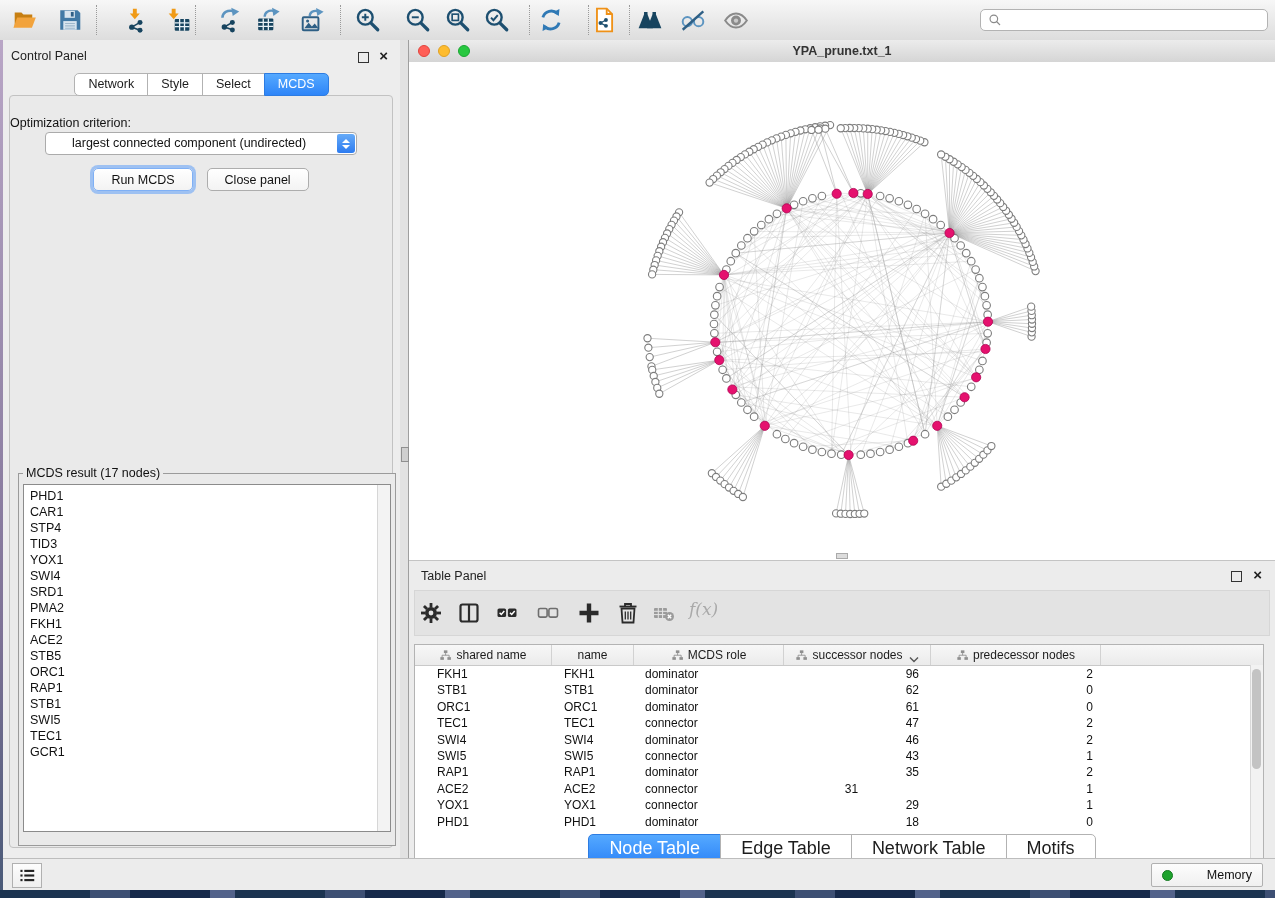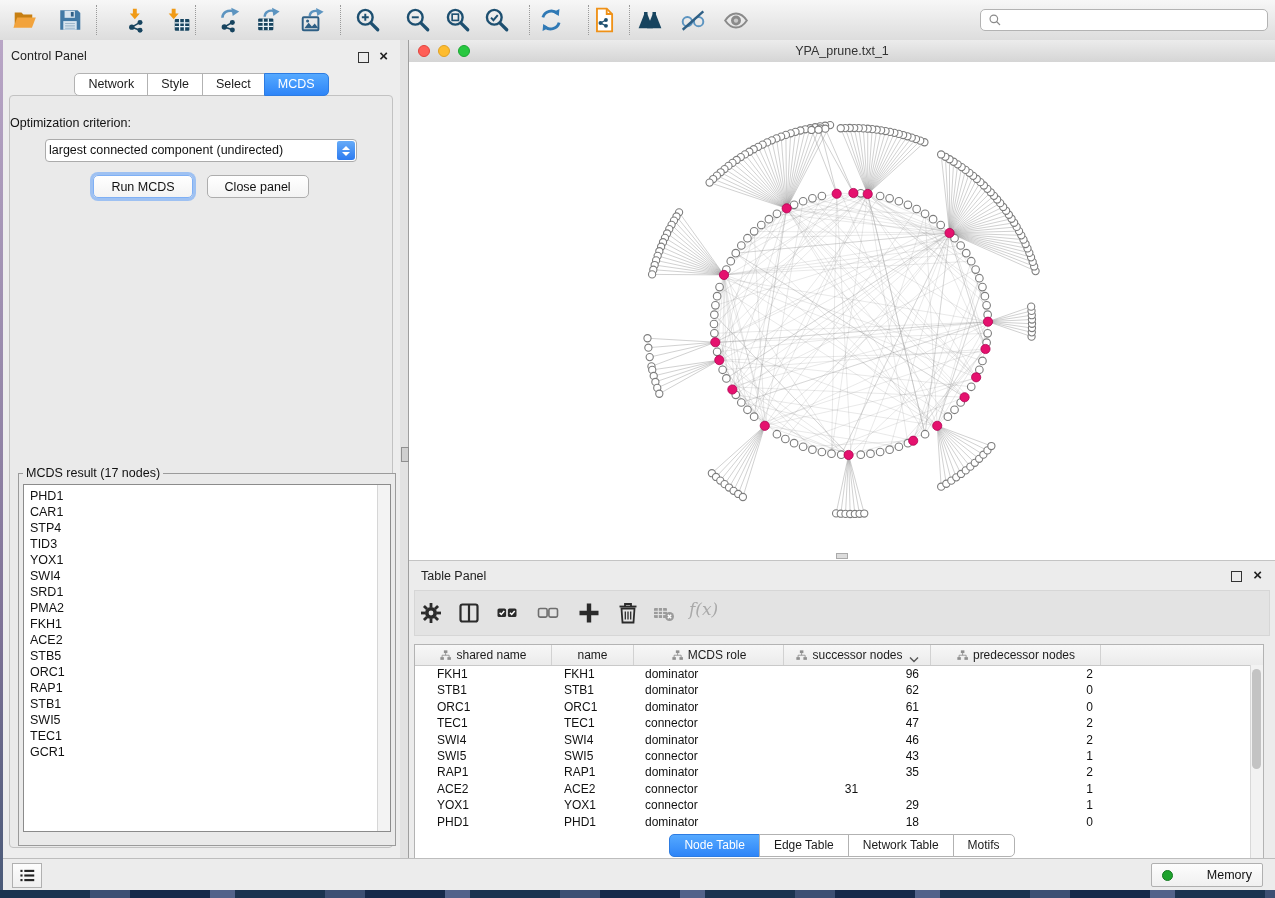--- a/index.html
+++ b/index.html
@@ -30,23 +30,23 @@
   .cpanel .close-btn{right:12px;top:10px;}
   .cptabs{position:absolute;left:0;top:33px;width:100%;display:flex;justify-content:center;z-index:2;}
   .cptab{background:#fff;border:1px solid #b2b2b2;margin-left:-1px;padding:3px 13px 4px;
     font-size:12.5px;color:#1c1c1c;cursor:default;}
   .cptab:first-child{border-radius:5px 0 0 5px;margin-left:0;}
   .cptab:last-child{border-radius:0 5px 5px 0;}
   .cptab.active{background:linear-gradient(#55a9ff,#2e85f8);border-color:#2d7ce2;color:#fff;}
   .tabpage{position:absolute;left:6px;top:55px;width:384px;height:753px;background:#eaeaea;
     border:1px solid #c2c2c2;border-radius:4px;box-sizing:border-box;}
   .opt-label{margin-top:20px;font-size:12.5px;color:#111;}
-  .selectbox{position:relative;margin:9px auto 0;width:312px;height:23px;background:#fff;
+  .selectbox{position:relative;margin:2px auto 0;width:312px;height:23px;background:#fff;
     border:1px solid #ababab;border-radius:4px;box-sizing:border-box;font-size:12.5px;
-    line-height:21px;padding-left:3px;color:#111;}
+    line-height:21px;padding-left:26px;color:#111;}
   .stepper{position:absolute;right:1px;top:1px;width:18px;height:19px;border-radius:2px 3px 3px 2px;
     background:linear-gradient(#66abf8,#2d7bf0);display:flex;flex-direction:column;align-items:center;justify-content:center;gap:2px;}
   .stepper i{width:0;height:0;border-left:4px solid transparent;border-right:4px solid transparent;}
   .stepper .up{border-bottom:4px solid #fff;}
   .stepper .dn{border-top:4px solid #fff;}
   .btnrow{margin-top:13px;display:flex;justify-content:center;gap:14px;}
   .pushbtn{height:23px;padding:0 17px;background:linear-gradient(#ffffff,#f3f3f3);
     border:1px solid #adadad;border-radius:5px;font:12.5px "Liberation Sans",sans-serif;color:#111;}
   .pushbtn.focused{border-color:#7fb0f5;box-shadow:0 0 0 3px rgba(94,158,248,.55);}
   .mcds-fieldset{position:absolute;left:8px;top:370px;width:368px;height:370px;
@@ -58,21 +58,21 @@
   
   .vsplit{position:absolute;left:400px;top:40px;width:9px;height:818px;background:#e2e2e2;
     border-right:1px solid #9f9f9f;box-sizing:border-box;}
   .vgrip{position:absolute;left:1px;top:407px;width:6px;height:13px;background:#cfcfcf;border:1px solid #8f8f8f;}
   
   .netwin{position:absolute;left:409px;top:40px;width:866px;height:520px;background:#fff;}
   .nw-titlebar{position:absolute;left:0;top:0;right:0;height:22px;
     background:linear-gradient(#ececec,#d5d5d5);border-bottom:1px solid #b2b2b2;}
   .lights{position:absolute;left:9px;top:5px;display:flex;gap:8px;}
   .light{width:12px;height:12px;border-radius:50%;box-sizing:border-box;}
-  .nw-title{position:absolute;left:0;right:0;top:4px;text-align:center;font-size:12.5px;font-weight:400;color:#333;}
+  .nw-title{position:absolute;left:0;right:0;top:4px;text-align:center;font-size:12.5px;font-weight:700;color:#333;}
   .nw-canvas{position:absolute;left:0;top:22px;width:866px;height:498px;background:#fff;}
   .nw-handle{position:absolute;left:427px;bottom:1px;width:12px;height:6px;background:#dcdcdc;border:1px solid #aaa;box-sizing:border-box;}
   
   .tpanel{position:absolute;left:409px;top:560px;width:866px;height:298px;background:#ececec;border-top:1px solid #c4c4c4;box-sizing:border-box;}
   .tp-title{position:absolute;left:12px;top:8px;font-size:12.5px;color:#222;}
   .tpanel .float-btn{right:33px;top:10px;}
   .tpanel .close-btn{right:13px;top:8px;}
   .tp-toolbar{position:absolute;left:5px;top:29px;width:856px;height:46px;background:#e3e3e3;border:1px solid #d6d6d6;box-sizing:border-box;}
   .tti{position:absolute;top:10px;width:24px;height:24px;}
   .tti svg{width:24px;height:24px;display:block;}
@@ -88,21 +88,21 @@
   .trow{display:flex;height:16.4px;line-height:16.3px;font-size:12px;color:#111;}
   .td{box-sizing:border-box;white-space:nowrap;overflow:hidden;}
   .td.c0{padding-left:22px;}
   .td.c1{padding-left:12px;}
   .td.c2{padding-left:11px;}
   .td.c3{text-align:right;padding-right:12px;}
   .td.c4{text-align:right;padding-right:8px;}
   .tscroll{position:absolute;right:0;top:20px;bottom:0;width:12px;background:#f2f2f2;border-left:1px solid #d8d8d8;}
   .tthumb{position:absolute;left:1px;top:4px;width:9px;height:100px;background:#c3c3c3;border-radius:5px;}
   .ttabs{position:absolute;left:0;top:273px;width:100%;display:flex;justify-content:center;}
-  .ttab{background:#fff;border:1px solid #b2b2b2;margin-left:-1px;padding:3px 14px 4px;font-size:12px;color:#1c1c1c;}
+  .ttab{background:#fff;border:1px solid #b2b2b2;margin-left:-1px;padding:3px 20px 4px;font-size:18px;color:#1c1c1c;}
   .ttab:first-child{border-radius:5px 0 0 5px;margin-left:0;}
   .ttab:last-child{border-radius:0 5px 5px 0;}
   .ttab.active{background:linear-gradient(#55a9ff,#2e85f8);border-color:#2d7ce2;color:#fff;}
   
   .statusbar{position:absolute;left:3px;top:858px;width:1272px;height:32px;background:#ececec;border-top:1px solid #bdbdbd;box-sizing:border-box;}
   .listbtn{position:absolute;left:9px;top:4px;width:28px;height:23px;background:linear-gradient(#fdfdfd,#efefef);
     border:1px solid #b0b0b0;display:flex;align-items:center;justify-content:center;}
   .listbtn svg{width:17px;height:15px;}
   .membtn{position:absolute;right:12px;top:4px;height:24px;background:linear-gradient(#fdfdfd,#f0f0f0);
     border:1px solid #b0b0b0;border-radius:2px;display:flex;align-items:center;gap:6px;padding:0 10px;box-sizing:border-box;}

